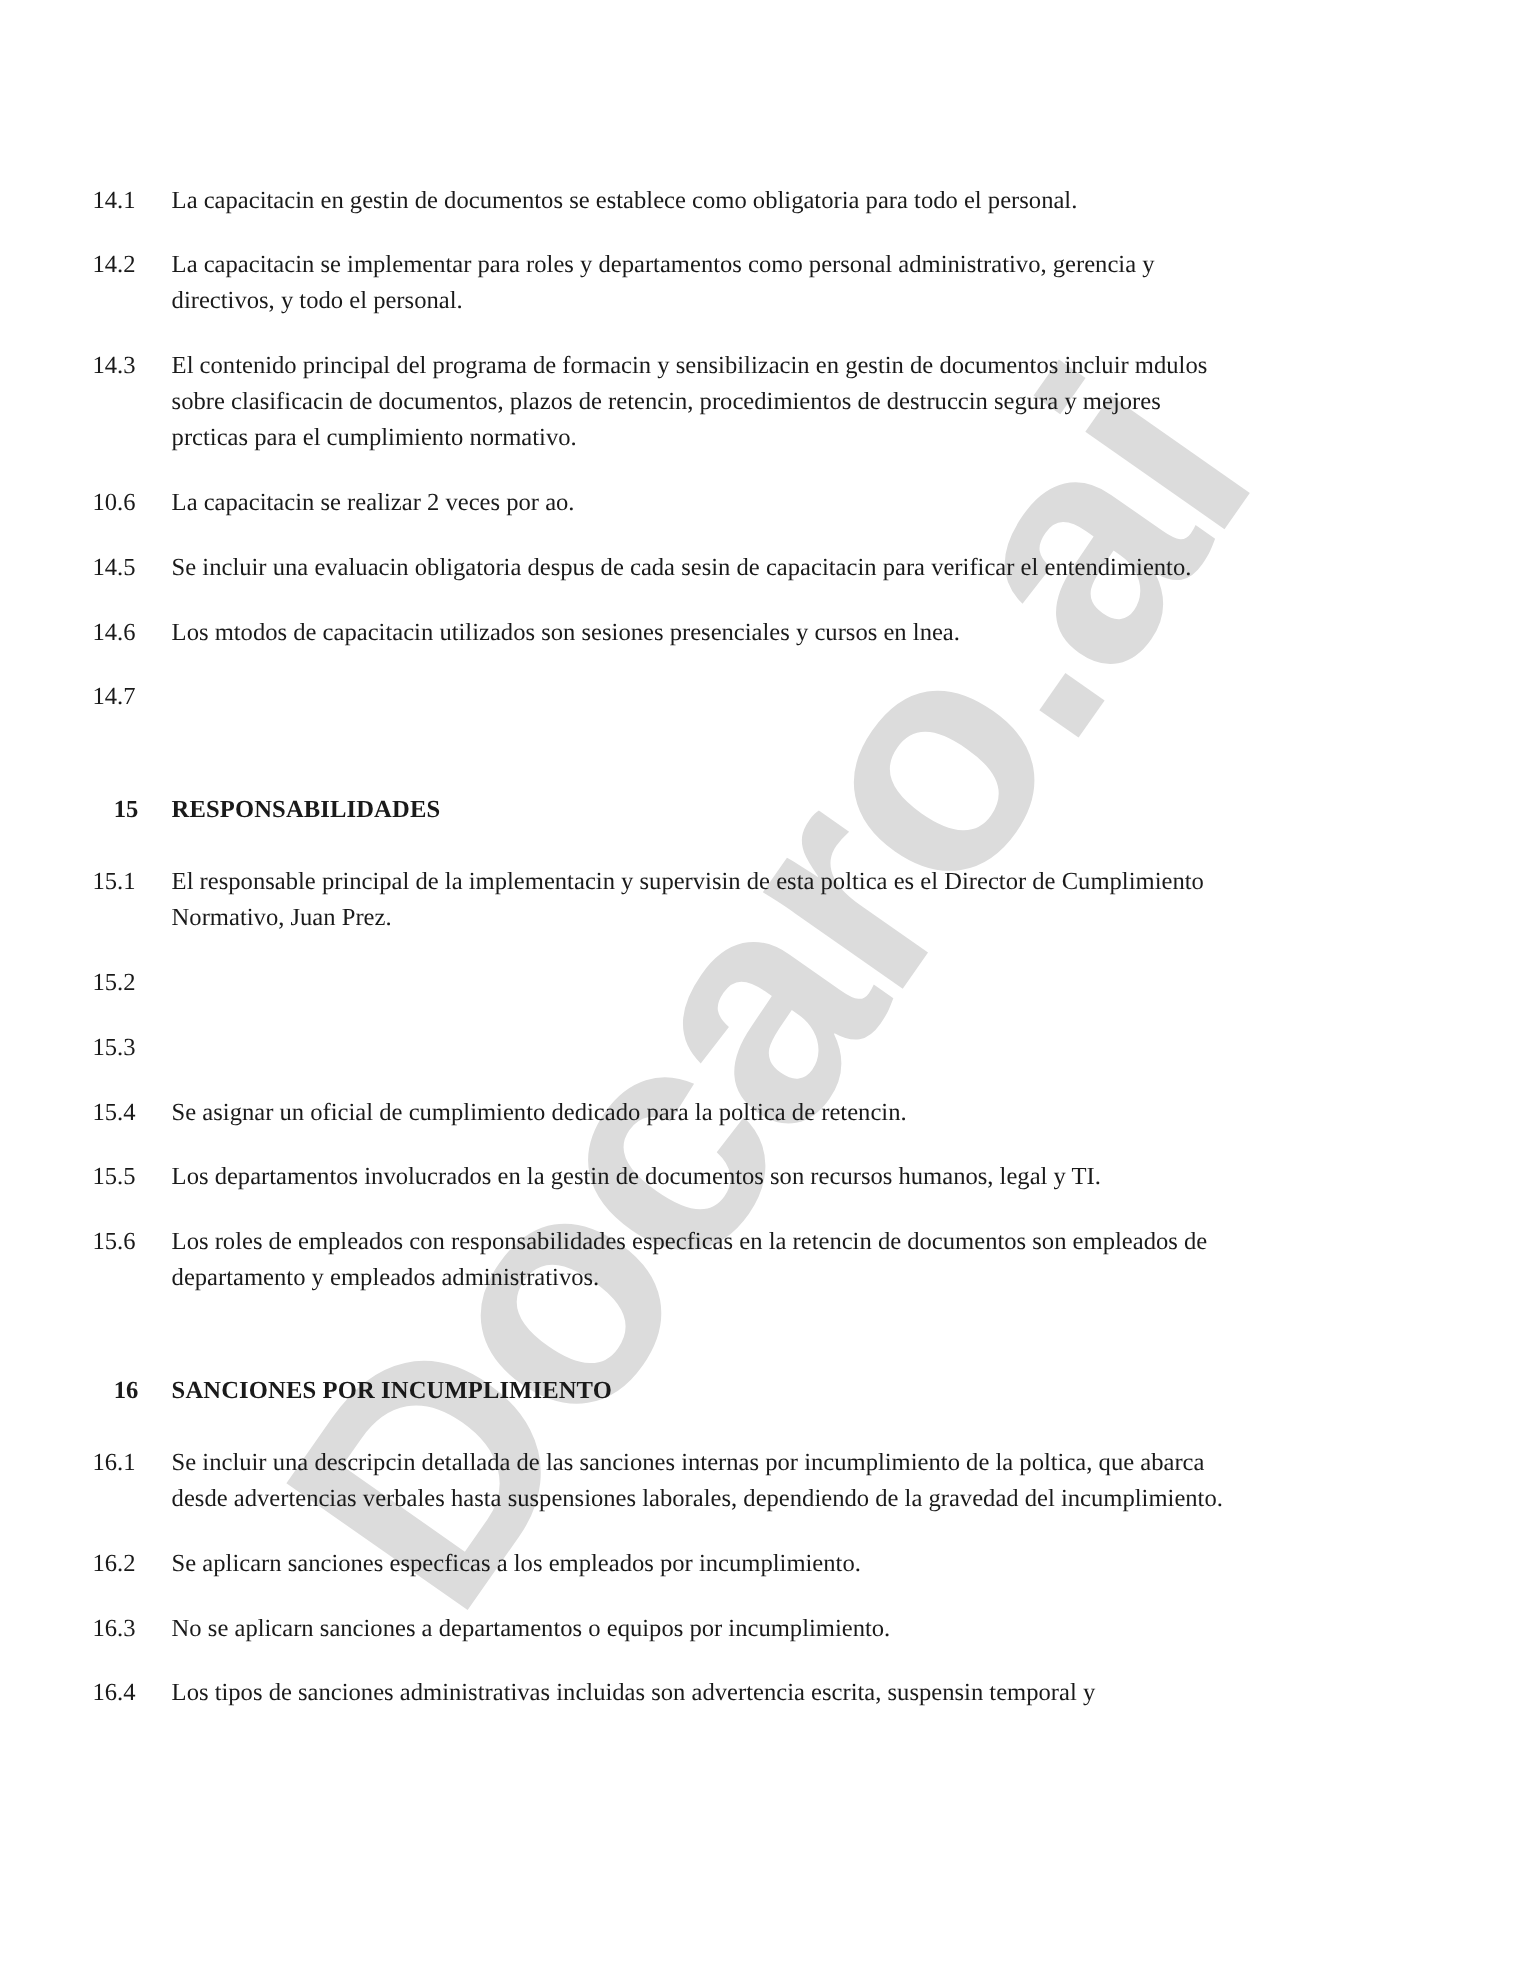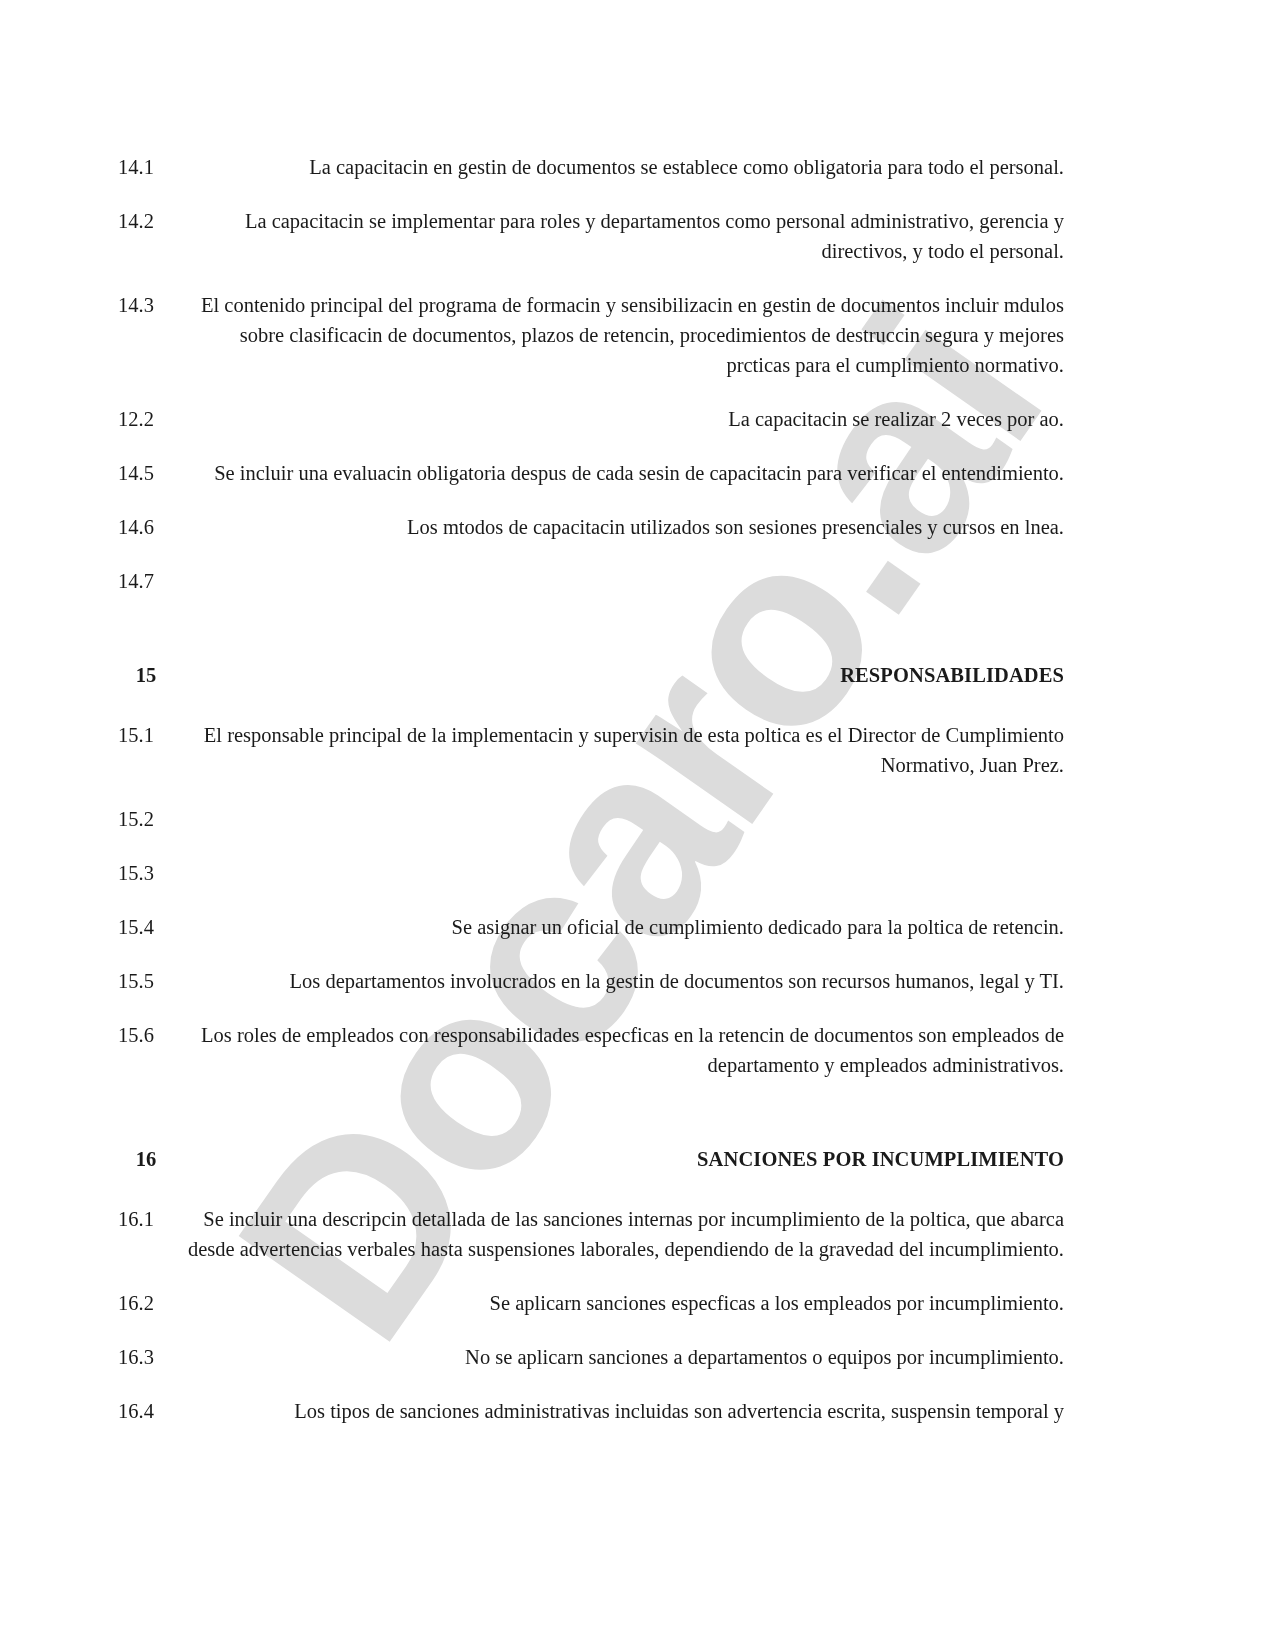--- a/index.html
+++ b/index.html
@@ -40,42 +40,42 @@
     color: #dcdcdc;
     white-space: nowrap;
     line-height: 1;
     user-select: none;
   }
 
   
   #content {
     position: relative;
     z-index: 2;
-    padding: 152px 118px 0 118px;
+    padding: 152px 118px 0 77px;
     box-sizing: border-box;
   }
 
   .clause {
     display: flex;
     align-items: flex-start;
     margin-bottom: 24px;
   }
   .clause-num {
     flex: 0 0 66px;
     width: 66px;
     font-size: 20.5px;
     line-height: 30px;
     text-align: left;
     white-space: nowrap;
   }
   .clause-body {
     flex: 1 1 auto;
     font-size: 20.5px;
     line-height: 30px;
-    text-align: right;
+    text-align: left;
     max-width: 880px;
   }
 
   
   .section-head {
     display: flex;
     align-items: flex-start;
     margin-top: 64px;
     margin-bottom: 30px;
   }
@@ -107,21 +107,21 @@
       </div>
       <div class="clause">
         <div class="clause-num">14.2</div>
         <div class="clause-body">La capacitacin se implementar para roles y departamentos como personal administrativo, gerencia y directivos, y todo el personal.</div>
       </div>
       <div class="clause">
         <div class="clause-num">14.3</div>
         <div class="clause-body">El contenido principal del programa de formacin y sensibilizacin en gestin de documentos incluir mdulos sobre clasificacin de documentos, plazos de retencin, procedimientos de destruccin segura y mejores prcticas para el cumplimiento normativo.</div>
       </div>
       <div class="clause">
-        <div class="clause-num">12.2</div>
+        <div class="clause-num">10.6</div>
         <div class="clause-body">La capacitacin se realizar 2 veces por ao.</div>
       </div>
       <div class="clause">
         <div class="clause-num">14.5</div>
         <div class="clause-body">Se incluir una evaluacin obligatoria despus de cada sesin de capacitacin para verificar el entendimiento.</div>
       </div>
       <div class="clause">
         <div class="clause-num">14.6</div>
         <div class="clause-body">Los mtodos de capacitacin utilizados son sesiones presenciales y cursos en lnea.</div>
       </div>

